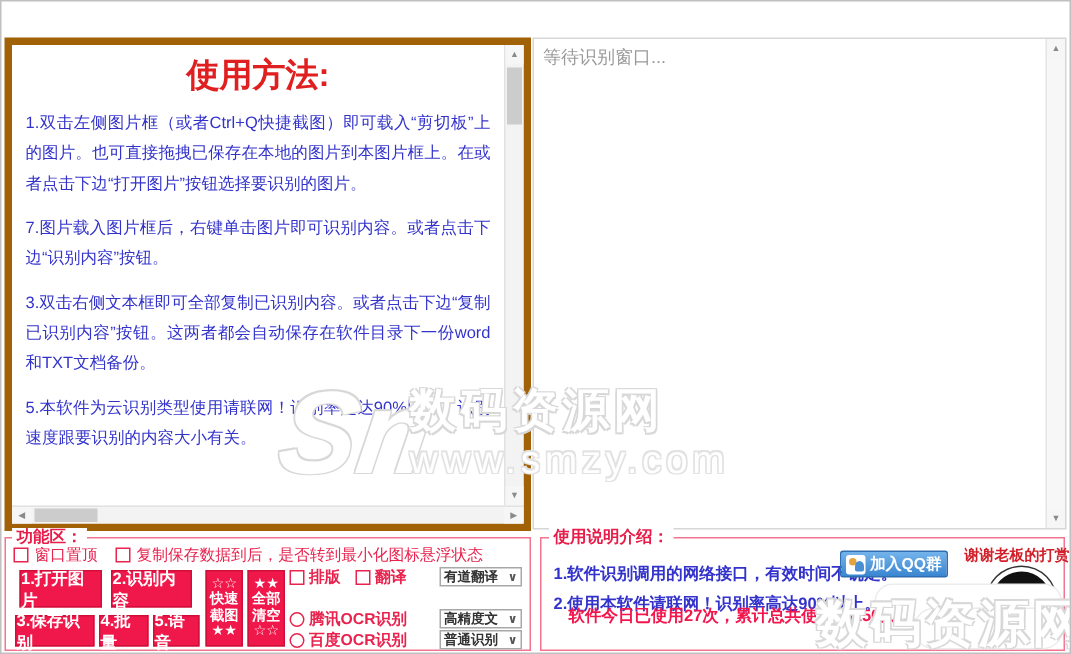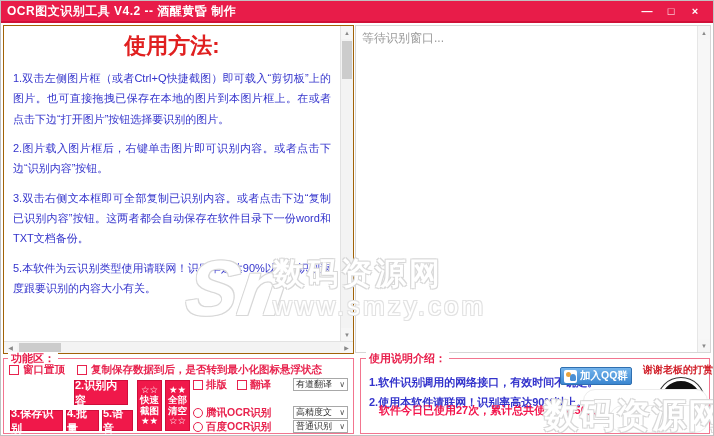--- a/index.html
+++ b/index.html
@@ -5,21 +5,21 @@
   * { margin:0; padding:0; box-sizing:border-box; }
   body { background:#e9e9e9; font-family:"Liberation Sans","DejaVu Sans",sans-serif; }
   .window { position:relative; width:714px; height:436px; background:#fff; border:1px solid #c0c0c0; overflow:hidden; }
 
   
   .titlebar { position:absolute; top:0; left:0; right:0; height:22px; background:#e81c49; border-bottom:2px solid #d01038; display:flex; align-items:center; padding:0 6px; }
   .titlebar .title { flex:1; color:#fff; font-size:12px; font-weight:bold; letter-spacing:.5px; white-space:nowrap; overflow:hidden; }
   .win-btn { width:24px; height:18px; color:#fff; font-size:11px; font-weight:bold; display:flex; align-items:center; justify-content:center; cursor:default; }
 
   
-  .left-panel { position:absolute; left:2px; top:24px; width:351px; height:329px; background:#fff; border:1px solid #a16207; }
+  .left-panel { position:absolute; left:2px; top:24px; width:351px; height:329px; background:#fff; border:5px solid #a16207; }
   .lp-content { position:absolute; left:0; top:0; right:13px; bottom:12px; overflow:hidden; padding:2px 9px 0 9px; }
   .usage-title { color:#e02020; font-size:22px; font-weight:bold; text-align:center; margin:3px 0 7px 0; }
   .inst { color:#3333cc; font-size:11px; font-weight:normal; line-height:1.85; text-align:justify; margin-bottom:9px; }
 
   
   .vscroll { position:absolute; right:0; top:0; bottom:12px; width:13px; background:#f3f3f3; border-left:1px solid #e2e2e2; }
   .hscroll { position:absolute; left:0; right:0; bottom:0; height:12px; background:#f3f3f3; border-top:1px solid #e2e2e2; }
   .sb-btn { position:absolute; color:#8a8a8a; font-size:6px; display:flex; align-items:center; justify-content:center; background:#f6f6f6; }
   .vscroll .sb-up { top:0; left:0; right:0; height:13px; }
   .vscroll .sb-down { bottom:0; left:0; right:0; height:13px; }
@@ -35,39 +35,39 @@
 
   
   .groupbox { position:absolute; border:1px solid #f2758f; background:#fff; }
   .func-box { left:2px; top:357px; width:351px; height:76px; }
   .info-box { left:359px; top:357px; right:3px; height:76px; }
   .gb-label { position:absolute; top:-7px; background:#fff; color:#e81c49; font-size:11px; font-weight:bold; padding:0 3px; line-height:12px; }
   .func-box .gb-label { left:4px; }
   .info-box .gb-label { left:5px; }
 
   
-  .cb-row { position:absolute; left:5px; top:4px; display:flex; align-items:center; gap:4px; color:#e8234e; font-size:10.5px; font-weight:bold; white-space:nowrap; }
+  .cb-row { position:absolute; left:5px; top:4px; display:flex; align-items:center; gap:4px; color:#e8234e; font-size:10.5px; font-weight:normal; white-space:nowrap; }
   .cb { width:10px; height:10px; border:1px solid #e8234e; background:#fff; flex:0 0 auto; }
   .cb2 { margin-left:8px; }
   .rbtn { position:absolute; background:#f0184a; border:1px solid #cf0e3a; color:#fff; font-weight:bold; font-size:11px; display:flex; align-items:center; justify-content:center; cursor:default; }
   .b1 { left:9px;  top:21px; width:55px; height:25px; }
   .b2 { left:70px; top:21px; width:54px; height:25px; }
   .b3 { left:6px;  top:51px; width:53px; height:21px; }
   .b4 { left:62px; top:51px; width:33px; height:21px; }
   .b5 { left:98px; top:51px; width:31px; height:21px; }
   .tall { flex-direction:column; line-height:1.1; font-size:9.5px; padding:1px 0; }
   .t1 { left:133px; top:21px; width:25px; height:51px; }
   .t2 { left:161px; top:21px; width:25px; height:51px; }
   .opts { position:absolute; left:189px; top:19px; right:3px; bottom:2px; font-size:10.5px; font-weight:bold; color:#e8234e; }
   .opt-row { position:absolute; left:0; right:0; height:13px; display:flex; align-items:center; }
   .rA { top:0; } .rB { top:14px; } .rC { top:28px; } .rD { top:42px; }
   .rb { width:10px; height:10px; border:1px solid #e8234e; border-radius:50%; background:#fff; margin-right:3px; position:relative; flex:0 0 auto; }
   .rb.on::after { content:""; position:absolute; left:2px; top:2px; width:4px; height:4px; border-radius:50%; background:#e8234e; }
   .opt-cb-label { margin:0 10px 0 3px; }
-  .select { position:absolute; right:2px; top:0; width:55px; height:13px; border:1px solid #a8a8a8; background:#fff; color:#333; font-size:9px; font-weight:normal; display:flex; align-items:center; justify-content:space-between; padding:0 2px; }
+  .select { position:absolute; right:2px; top:0; width:55px; height:13px; border:1px solid #a8a8a8; background:#fff; color:#333; font-size:9px; font-weight:bold; display:flex; align-items:center; justify-content:space-between; padding:0 2px; }
   .select .arr { color:#555; font-size:8px; }
 
   
   .info-line { position:absolute; left:8px; font-size:11px; font-weight:bold; white-space:nowrap; }
   .blue { color:#3333cc; }
   .l1 { top:16px; } .l2 { top:36px; }
   .stats { top:44px; left:18px; color:#f2164d; }
   .qq-btn { position:absolute; left:199px; top:8px; width:72px; height:18px; background:linear-gradient(#74b4ec,#3a86d0); border:1px solid #2f6fb0; border-radius:2px; display:flex; align-items:center; gap:3px; padding:0 3px; color:#fff; font-size:10.5px; font-weight:bold; cursor:default; }
   .qq-ico { width:13px; height:13px; background:#fff; border-radius:2px; position:relative; flex:0 0 auto; }
   .qq-ico::before { content:""; position:absolute; left:2px; top:2px; width:5px; height:5px; border-radius:50%; background:#e8a33d; }
@@ -85,38 +85,26 @@
   .wm-site { left:272px; top:252px; font-size:31px; letter-spacing:3px; }
   .wm-url  { left:272px; top:290px; font-size:26px; letter-spacing:3px; font-weight:normal;
              text-shadow:-1px -1px 0 #e2e2e2, 1px -1px 0 #e2e2e2, -1px 1px 0 #e2e2e2, 1px 1px 0 #e2e2e2; }
   .wm-corner { left:543px; top:392px; font-size:34px; letter-spacing:2px; }
 </style>
 </head>
 <body>
 
 <div class="window">
 
-  <div class="titlebar">
-    <div class="title">OCR图文识别工具 V4.2 -- 酒醒黄昏 制作</div>
-    <div class="win-btn">
-        <span>—</span>
-      </div>
-    <div class="win-btn">
-        <span>□</span>
-      </div>
-    <div class="win-btn">
-        <span>×</span>
-      </div>
-  </div>
 
   <div class="left-panel">
     <div class="lp-content">
       <div class="usage-title">使用方法:</div>
       <p class="inst">1.双击左侧图片框（或者Ctrl+Q快捷截图）即可载入“剪切板”上的图片。也可直接拖拽已保存在本地的图片到本图片框上。在或者点击下边“打开图片”按钮选择要识别的图片。</p>
-      <p class="inst">2.图片载入图片框后，右键单击图片即可识别内容。或者点击下边“识别内容”按钮。</p>
+      <p class="inst">7.图片载入图片框后，右键单击图片即可识别内容。或者点击下边“识别内容”按钮。</p>
       <p class="inst">3.双击右侧文本框即可全部复制已识别内容。或者点击下边“复制已识别内容”按钮。这两者都会自动保存在软件目录下一份word和TXT文档备份。</p>
       <p class="inst">5.本软件为云识别类型使用请联网！识别率是达90%以上。识别速度跟要识别的内容大小有关。</p>
     </div>
     <div class="vscroll">
       <div class="sb-btn sb-up">▲</div>
       <div class="vthumb"></div>
       <div class="sb-btn sb-down">▼</div>
     </div>
     <div class="hscroll">
       <div class="sb-btn sb-left">◀</div>
@@ -136,20 +124,21 @@
   <div class="groupbox func-box">
     <div class="gb-label">功能区：</div>
 
     <div class="cb-row">
       <span class="cb"></span>
       <span>窗口置顶</span>
       <span class="cb cb2"></span>
       <span>复制保存数据到后，是否转到最小化图标悬浮状态</span>
     </div>
 
+    <div class="rbtn b1">1.打开图片</div>
     <div class="rbtn b2">2.识别内容</div>
     <div class="rbtn b3">3.保存识别</div>
     <div class="rbtn b4">4.批量</div>
     <div class="rbtn b5">5.语音</div>
 
     <div class="rbtn tall t1">
       <span>☆☆</span>
       <span>快速</span>
       <span>截图</span>
       <span>★★</span>

